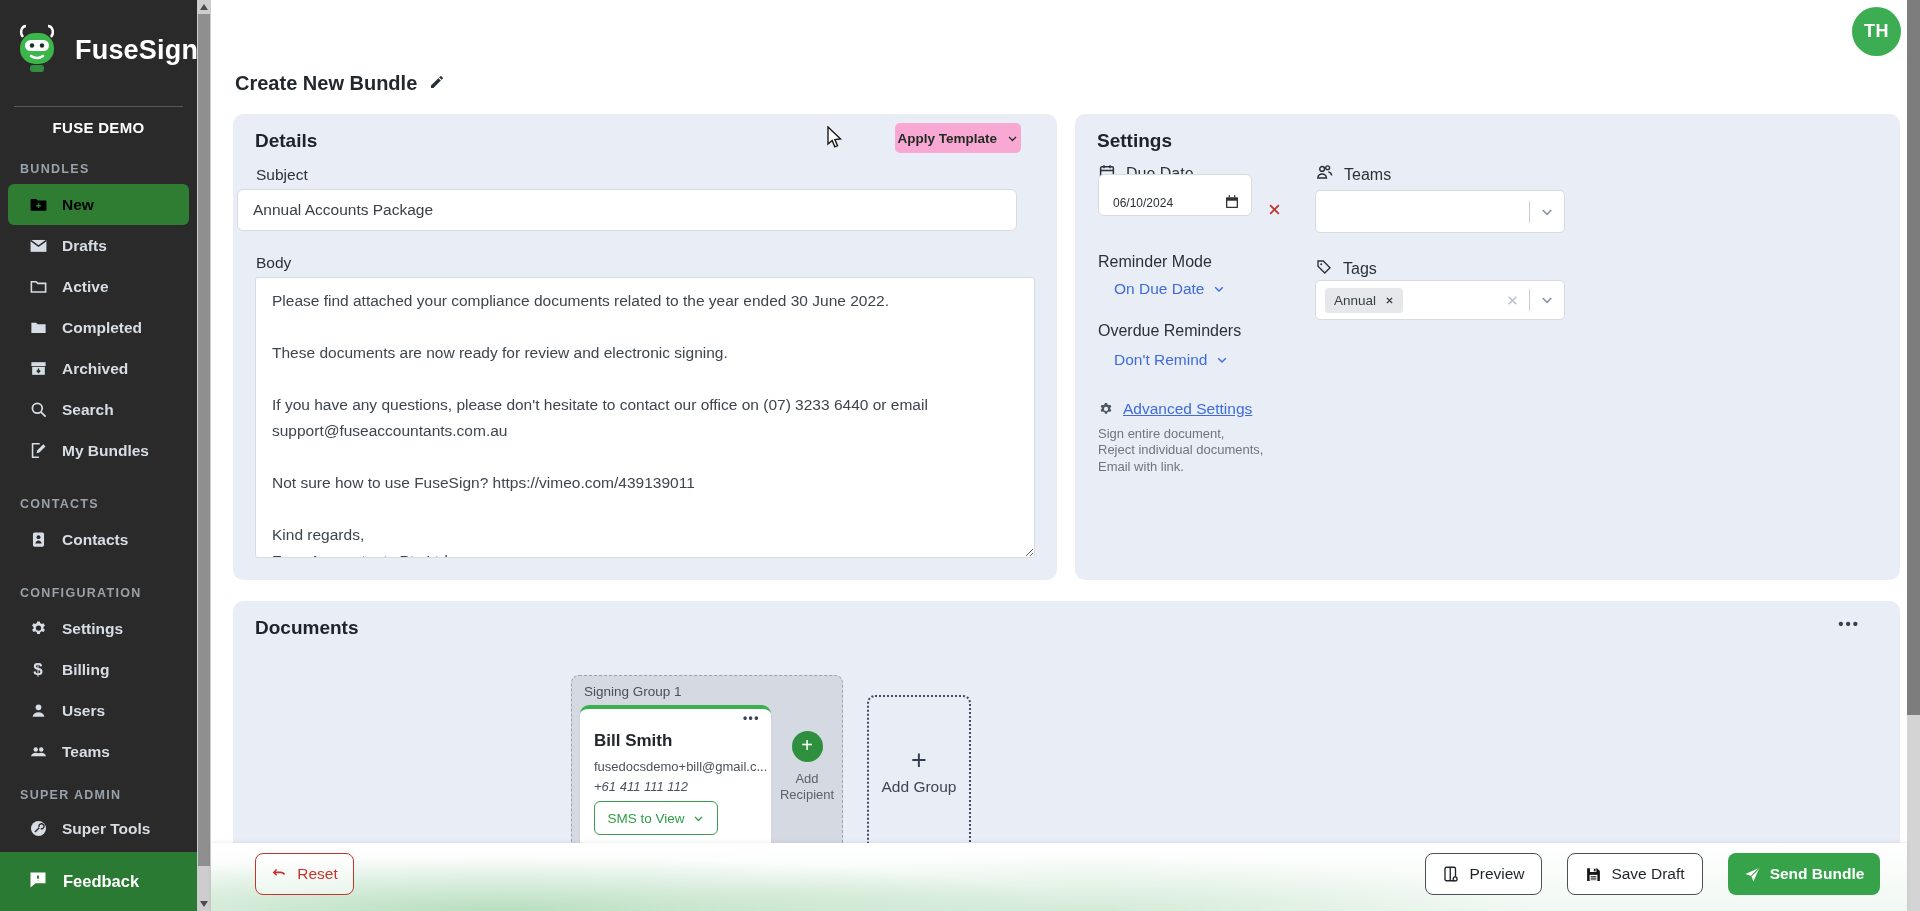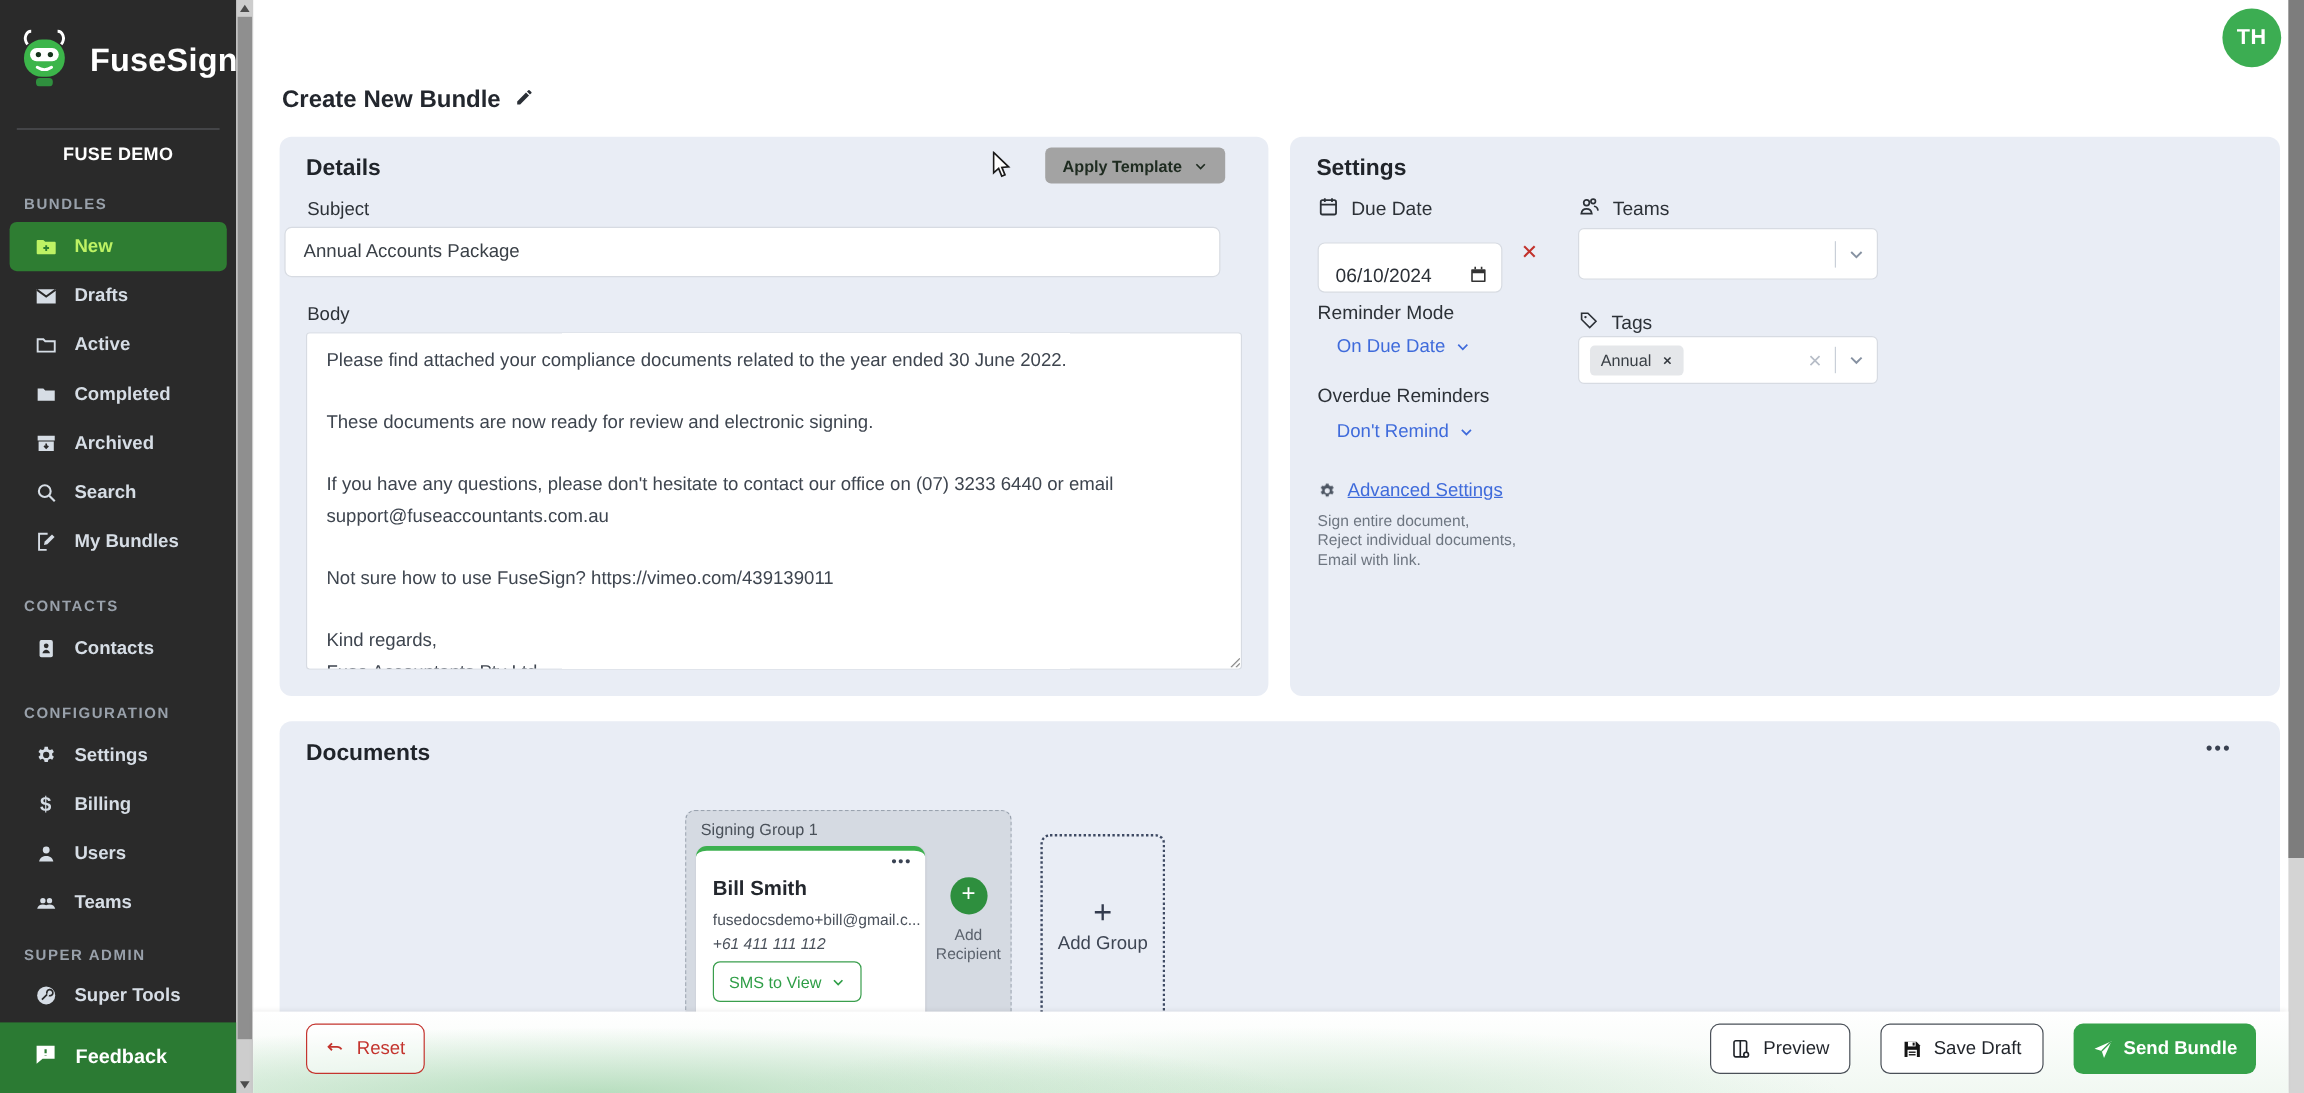--- a/index.html
+++ b/index.html
@@ -9,21 +9,21 @@
   
   .sidebar{position:absolute;left:0;top:0;width:197px;height:911px;background:#2a2a2a;box-sizing:border-box;}
   .logo-row{display:flex;align-items:center;gap:15px;padding:24px 0 0 14px;}
   .logo-text{color:#fff;font-size:27px;font-weight:700;letter-spacing:.2px;}
   .side-divider{height:1px;background:#56595d;margin:30px 14px 0;}
   .org-label{color:#fff;font-weight:700;font-size:15px;text-align:center;margin-top:12px;letter-spacing:.3px;}
   .side-section-label{color:#99a1ab;font-size:12.5px;font-weight:700;letter-spacing:1.3px;margin:26px 0 8px 20px;}
   .side-section-label.tight{margin-top:16px;margin-bottom:6px;}
   .nav-item{display:flex;align-items:center;gap:14px;height:41px;padding-left:28px;color:#d6dde5;font-size:15.5px;font-weight:600;cursor:pointer;box-sizing:border-box;}
   .nav-item .nicon{width:20px;height:20px;display:flex;align-items:center;justify-content:center;flex:0 0 20px;}
-  .nav-item.active{background:#2e7d32;margin:0 8px;padding-left:20px;border-radius:6px;color:#bef264;}
+  .nav-item.active{background:#2e7d32;margin:0 8px;padding-left:20px;border-radius:6px;color:#000000;}
   .dollar{font-size:17px;font-weight:700;color:#d6dde5;}
   .feedback{position:absolute;left:0;bottom:0;width:197px;height:59px;background:#2b7a33;color:#fff;display:flex;align-items:center;gap:15px;padding-left:28px;font-size:16.5px;font-weight:700;box-sizing:border-box;cursor:pointer;}
 
   
   .side-scrollbar{position:absolute;left:197px;top:0;width:14px;height:911px;background:#cdcdcd;}
   .side-scrollbar .thumb{position:absolute;left:1px;top:14px;width:12px;height:852px;background:#8f8f8f;}
   .sb-up{position:absolute;top:4px;left:3px;width:0;height:0;border-left:4px solid transparent;border-right:4px solid transparent;border-bottom:6px solid #4c4c4c;}
   .sb-down{position:absolute;bottom:4px;left:3px;width:0;height:0;border-left:4px solid transparent;border-right:4px solid transparent;border-top:6px solid #4c4c4c;}
 
   
@@ -35,36 +35,36 @@
   .main-title{position:absolute;left:235px;top:72px;font-size:20px;font-weight:700;color:#23272e;display:flex;gap:12px;align-items:center;}
 
   
   .card{position:absolute;background:#e9edf5;border-radius:10px;}
   #details-card{left:233px;top:114px;width:824px;height:466px;}
   #settings-card{left:1075px;top:114px;width:825px;height:466px;}
   #documents-card{left:233px;top:601px;width:1667px;height:310px;border-bottom-left-radius:0;border-bottom-right-radius:0;}
   .card-title{position:absolute;left:22px;top:16px;font-size:19px;font-weight:700;color:#20242a;}
 
   
-  .apply-template{position:absolute;right:36px;top:9px;height:30px;background:#a3a3a3;border:none;border-radius:5px;color:#1e2b20;font-size:13.5px;font-weight:600;display:flex;align-items:center;gap:9px;padding:0 14px;cursor:pointer;font-family:inherit;}
+  .apply-template{position:absolute;right:36px;top:9px;height:30px;background:#f9a8d4;border:none;border-radius:5px;color:#1e2b20;font-size:13.5px;font-weight:600;display:flex;align-items:center;gap:9px;padding:0 2px;cursor:pointer;font-family:inherit;}
   .field-label{position:absolute;font-size:15.5px;color:#2d3238;}
   #subject-label{left:23px;top:52px;}
   .text-input{position:absolute;left:4px;top:75px;width:780px;height:42px;background:#fff;border:1px solid #d7dbe2;border-radius:6px;font-size:15.5px;color:#3a4047;padding:0 15px;box-sizing:border-box;font-family:inherit;outline:none;}
   #body-label{left:23px;top:140px;}
   .body-textarea{position:absolute;left:22px;top:163px;width:780px;height:281px;box-sizing:border-box;background:#fff;border:1px solid #d7dbe2;border-radius:3px;padding:10px 16px;font-size:15.5px;line-height:26px;color:#3e454f;font-family:inherit;resize:both;outline:none;}
   .body-textarea::-webkit-scrollbar{width:13px;}
   .body-textarea::-webkit-scrollbar-track{background:#f1f1f1;}
   .body-textarea::-webkit-scrollbar-thumb{background:#5f5f5f;}
 
   
   .s-label-row{position:absolute;display:flex;align-items:center;gap:10px;font-size:16px;color:#2c3137;}
   #due-label{left:23px;top:49px;}
   #teams-label{left:240px;top:49px;}
   #tags-label{left:240px;top:144px;}
-  .date-box{position:absolute;left:23px;top:88px;width:154px;height:42px;background:#fff;border:1px solid #d7dbe2;border-radius:6px;display:flex;align-items:center;justify-content:space-between;padding:16px 11px 0 14px;box-sizing:border-box;font-size:16px;color:#2b3037;cursor:pointer;}
+  .date-box{position:absolute;left:23px;top:60px;width:154px;height:42px;background:#fff;border:1px solid #d7dbe2;border-radius:6px;display:flex;align-items:center;justify-content:space-between;padding:16px 11px 0 14px;box-sizing:border-box;font-size:12px;color:#2b3037;cursor:pointer;}
   .date-clear{position:absolute;left:192px;top:88px;cursor:pointer;display:flex;}
   .select-box{position:absolute;background:#fff;border:1px solid #d7dbe2;border-radius:5px;display:flex;align-items:center;box-sizing:border-box;cursor:pointer;}
   #teams-select{left:240px;top:76px;width:250px;height:43px;}
   #tags-select{left:240px;top:166px;width:250px;height:40px;padding-left:9px;gap:36px;}
   .sel-controls{margin-left:auto;display:flex;align-items:center;height:100%;}
   .sel-divider{width:1px;height:22px;background:#c9cfd8;}
   .sel-chevron{padding:0 9px;color:#8792a2;display:flex;}
   .tag-chip{background:#e5e7ea;border-radius:4px;font-size:13.5px;color:#3a4046;padding:5px 9px;display:flex;gap:9px;align-items:center;}
   .chip-x{display:flex;cursor:pointer;}
   .clear-x{padding:0 10px;display:flex;cursor:pointer;}

